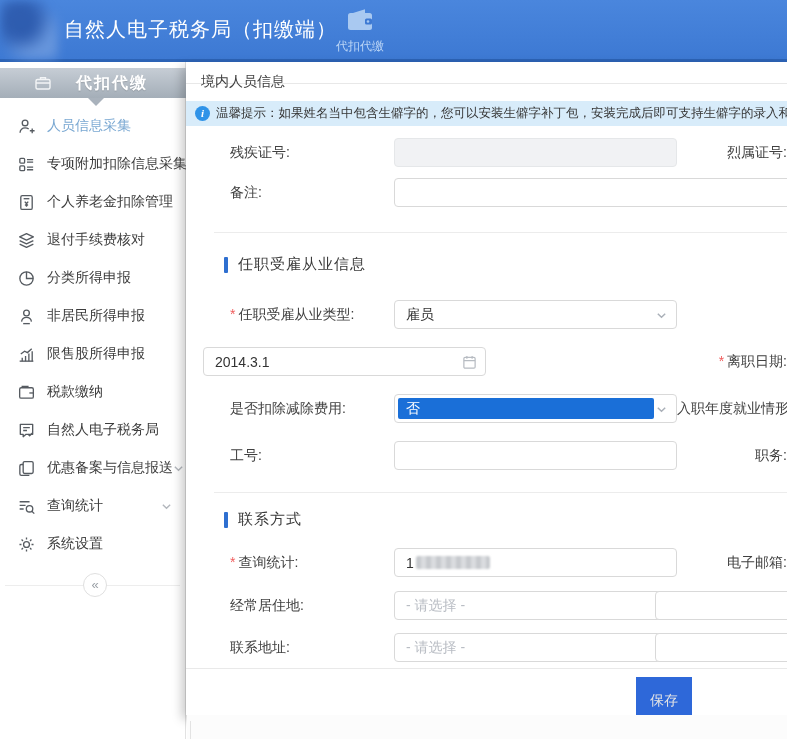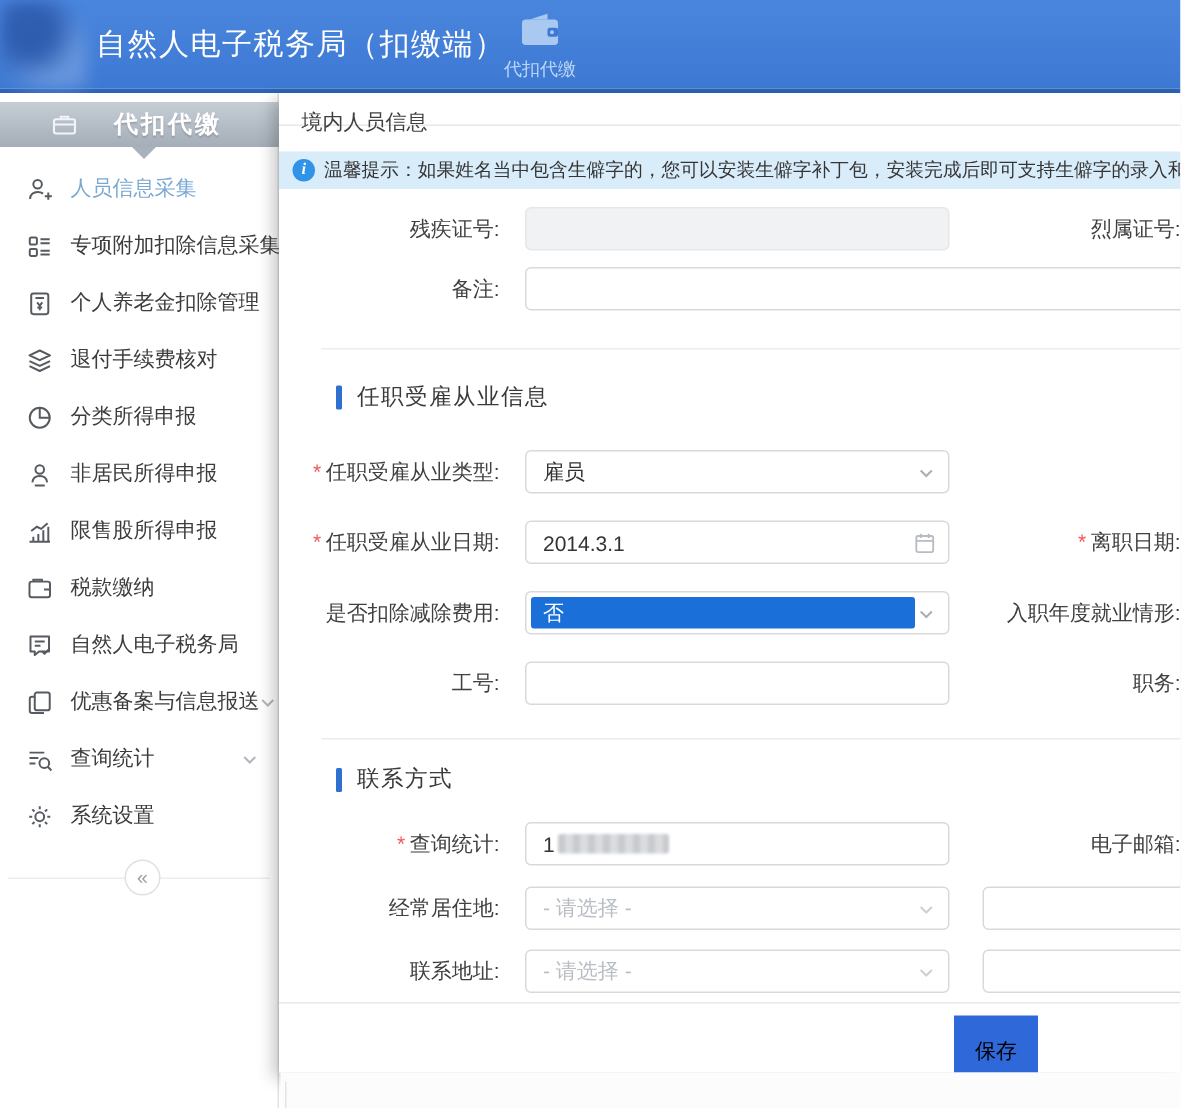--- a/index.html
+++ b/index.html
@@ -47,21 +47,21 @@
   .modal-title { height:22px; line-height:38px; padding-left:15px; font-size:14px; color:#404040;
     border-bottom:1px solid #e8e8e8; }
   .notice { position:absolute; left:0; top:39px; width:100%; height:25px; background:#d8ecfa;
     display:flex; align-items:center; padding-left:9px; white-space:nowrap; overflow:hidden; }
   .notice-icon { width:15px; height:15px; border-radius:50%; background:#2f93e8; color:#fff;
     font-size:11px; font-weight:bold; font-style:italic; text-align:center; line-height:15px;
     margin-right:6px; flex-shrink:0; font-family:"Liberation Serif","DejaVu Serif",serif; }
   .notice-text { font-size:12.5px; color:#353535; }
 
   .row { position:absolute; left:0; width:100%; height:29px; display:flex; align-items:center; }
-  .lbl { width:147px; text-align:right; color:#404040; white-space:nowrap; flex-shrink:0; }
+  .lbl { width:147px; text-align:left; color:#404040; white-space:nowrap; flex-shrink:0;margin-left:44px; }
   .req { color:#f05b5b; margin-right:3px; }
   .ipt { margin-left:17px; width:283px; height:29px; border:1px solid #d9d9d9; border-radius:4px;
     background:#fff; display:flex; align-items:center; padding:0 11px; position:relative; flex-shrink:0; }
   .ipt.disabled { background:#f1f2f4; border-color:#e5e7e9; }
   .ipt.wide { width:452px; }
   .rlbl { flex:1; text-align:right; color:#404040; white-space:nowrap; }
   .chev { position:absolute; right:8px; top:8px; display:flex; }
   .cal { position:absolute; right:8px; top:6px; display:flex; }
   .val { color:#333; }
   .ph { color:#b9bdc4; }
@@ -73,21 +73,21 @@
     background:repeating-linear-gradient(90deg,#c7cace 0 5px,#dadcdf 5px 10px); filter:blur(1px); }
 
   .hdiv { position:absolute; left:28px; right:0; border-top:1px solid #ececec; }
   .sec { position:absolute; left:38px; display:flex; align-items:center; }
   .sec-bar { width:4px; height:16px; background:#2e6fd0; border-radius:1px; margin-right:10px; }
   .sec-title { font-size:15px; font-weight:normal; color:#3a3a3a; letter-spacing:1px; }
 
   .modal-footer { position:absolute; left:0; top:606px; width:100%; height:47px; background:#fff;
     border-top:1px solid #e9e9e9; }
   .save-btn { position:absolute; left:450px; top:8px; width:56px; height:48px; background:#2e68d9;
-    border:none; border-radius:0; color:#000000; font-size:14px; cursor:pointer;
+    border:none; border-radius:0; color:#e5e5e5; font-size:14px; cursor:pointer;
     font-family:"Liberation Sans","DejaVu Sans",sans-serif; }
 
   .under-strip { position:absolute; left:187px; top:715px; right:0; height:24px; background:#fcfcfc; }
   .under-line { position:absolute; left:3px; top:6px; bottom:0; border-left:1px solid #e3e3e3; }
 </style>
 </head>
 <body>
 
 <div class="page">
 
@@ -299,21 +299,20 @@
         <span class="val">雇员</span>
         <span class="chev">
           <svg width="13" height="13" viewBox="0 0 14 14" fill="none" stroke="#aab0b8" stroke-width="1.5">
               <path d="M3 5l4 4 4-4"></path>
             </svg>
         </span>
       </span>
     </div>
 
     <div class="row" style="top:285px">
-      <span class="lbl"><span class="req">*</span><span>任职受雇从业日期:</span></span>
       <span class="ipt">
         <span class="val">2014.3.1</span>
         <span class="cal">
           <svg width="15" height="16" viewBox="0 0 16 17" fill="none" stroke="#b7bcc2" stroke-width="1.3">
             <rect x="2" y="3.5" width="12" height="11.5" rx="1.3"></rect>
               <path d="M2 7h12M5.2 2v3M10.8 2v3"></path>
           </svg>
         </span>
       </span>
       <span class="rlbl"><span class="req">*</span><span>离职日期:</span></span>

